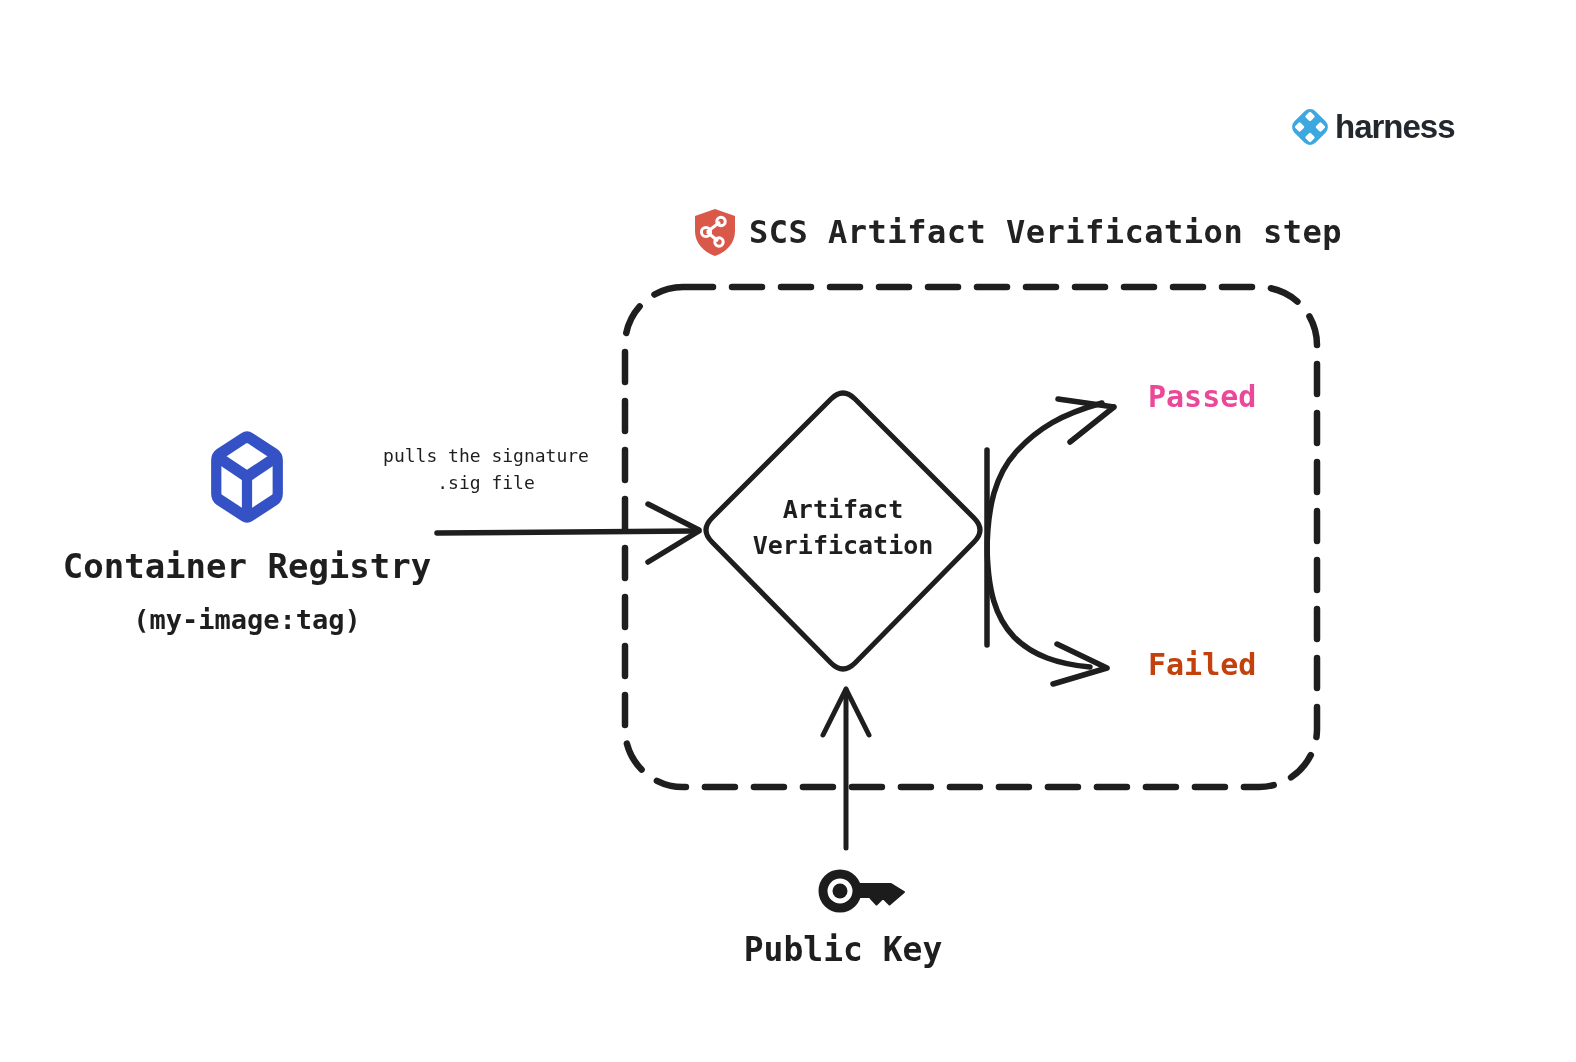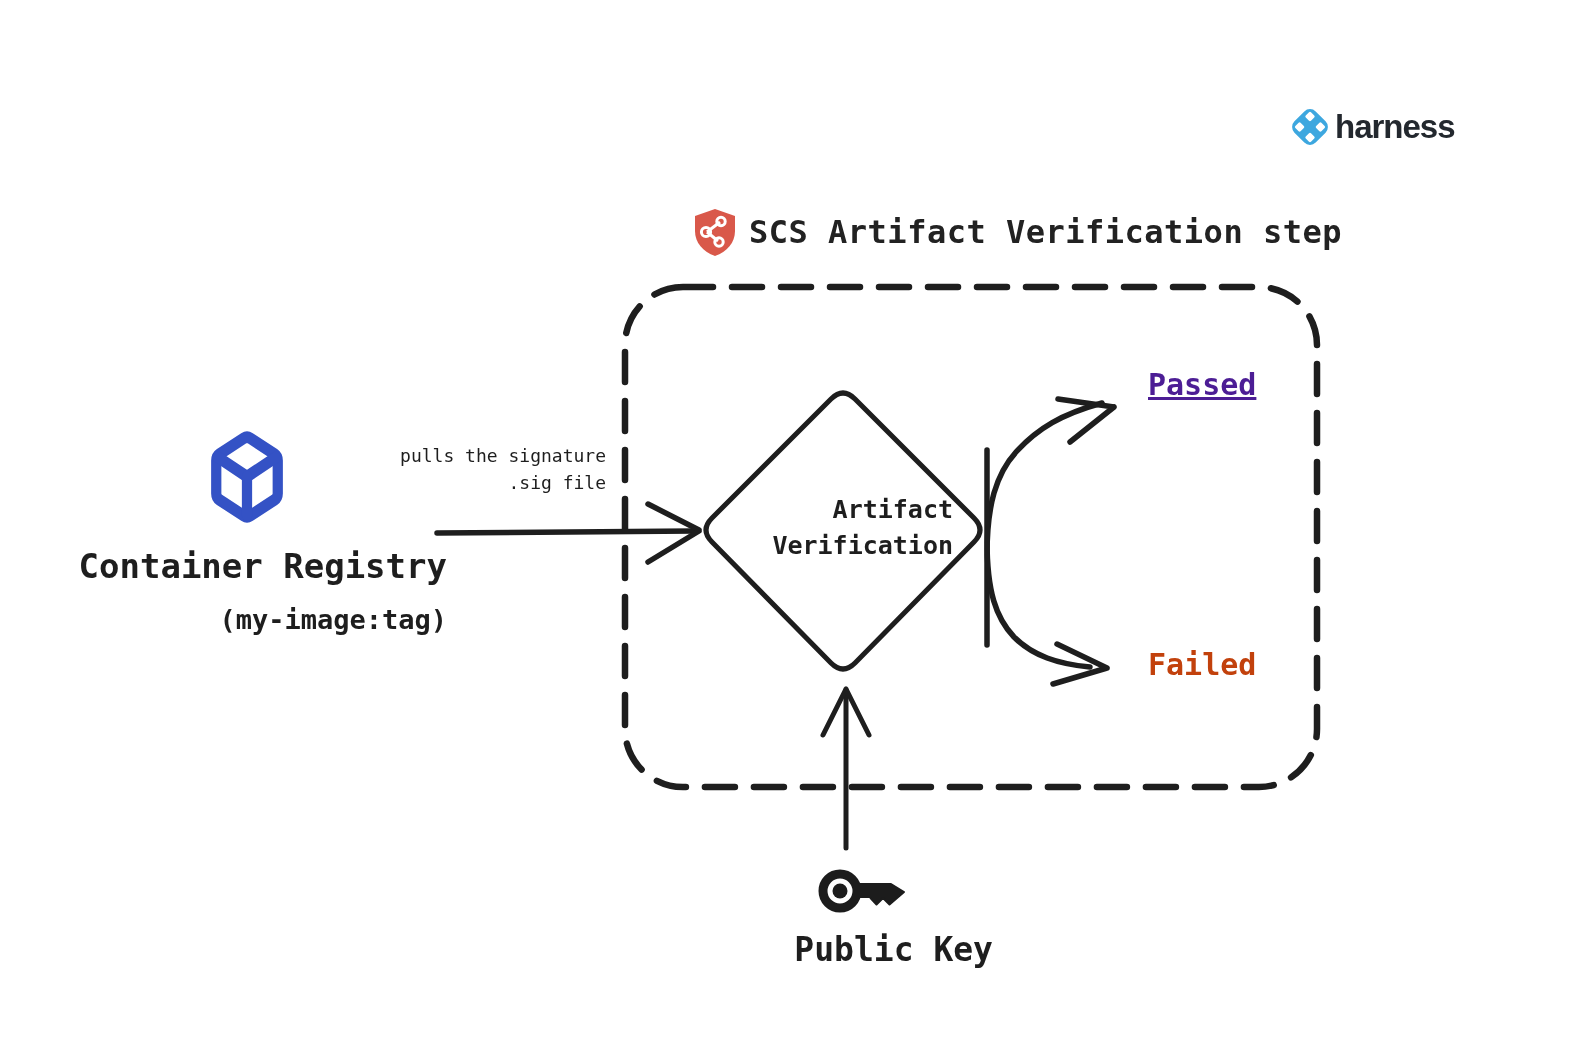--- a/index.html
+++ b/index.html
@@ -7,21 +7,21 @@
     position:relative;
     width:1576px;height:1062px;
     background:#ffffff;
     overflow:hidden;
     font-family:"DejaVu Sans Mono", monospace;
     color:#1e1e1e;
   }
   .abs{position:absolute;}
   svg{display:block;}
   #diagram-svg{position:absolute;left:0;top:0;}
-  .center{text-align:right;}
+  .center{text-align:center;}
 
   .brand-row{
     left:1289px;top:104px;width:260px;height:46px;
     display:flex;align-items:center;gap:4px;
   }
   .brand-word{
     font-family:"Liberation Sans", sans-serif;
     font-weight:bold;font-size:33px;letter-spacing:-1px;color:#23282e;
   }
 
@@ -32,21 +32,21 @@
   .step-title-text{font-size:32px;font-weight:bold;letter-spacing:0.5px;color:#222;}
 
   .registry-title{left:47px;top:546px;width:400px;font-size:34px;font-weight:bold;}
   .registry-sub{left:47px;top:604px;width:400px;font-size:27px;font-weight:bold;}
 
   .pull-label{left:366px;top:442px;width:240px;font-size:18px;line-height:27px;}
 
   .diamond-label{left:733px;top:492px;width:220px;font-size:25px;font-weight:bold;line-height:36px;}
 
   .outcome{font-size:30px;font-weight:bold;}
-  .outcome-passed{left:1148px;top:367px;color:#4c1d95;text-decoration:underline;}
+  .outcome-passed{left:1148px;top:379px;color:#ec4899;}
   .outcome-failed{left:1148px;top:647px;color:#c2410c;}
 
   .pubkey-label{left:693px;top:930px;width:300px;font-size:33px;font-weight:bold;}
 
   .cube-icon{left:206px;top:430px;}
   .key-icon{left:814px;top:858px;}
 </style>
 </head>
 <body>
 

